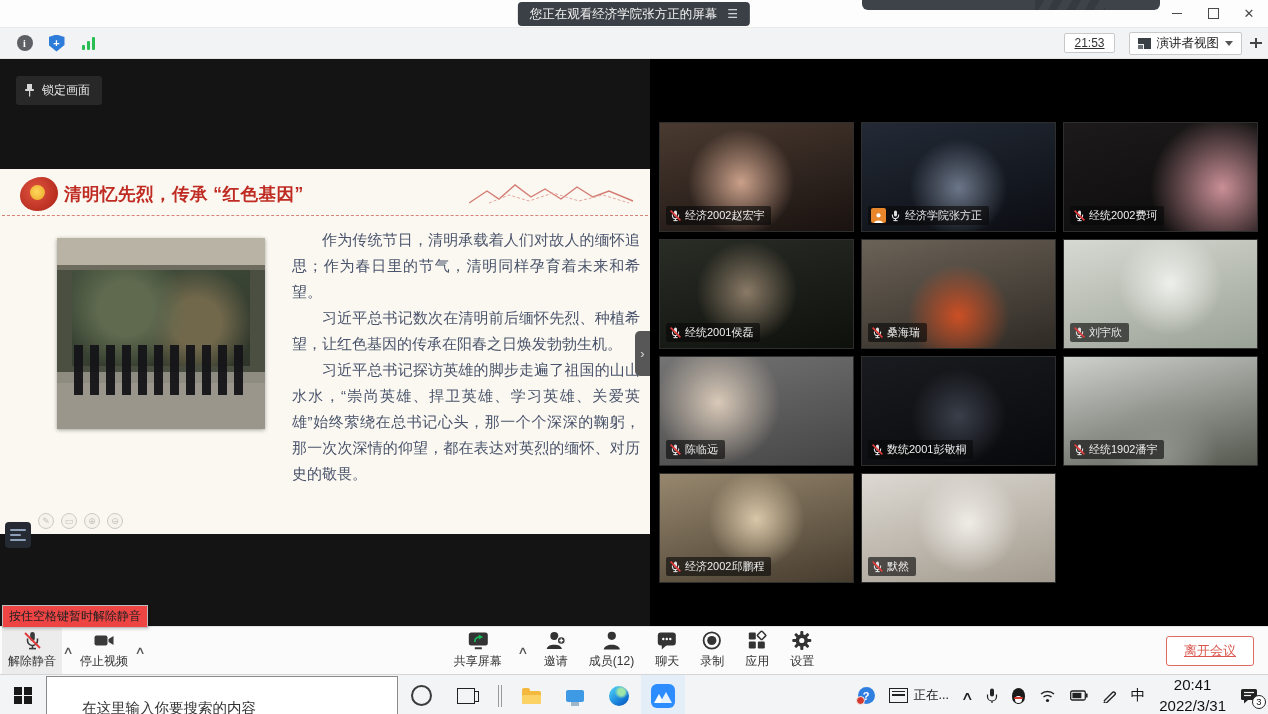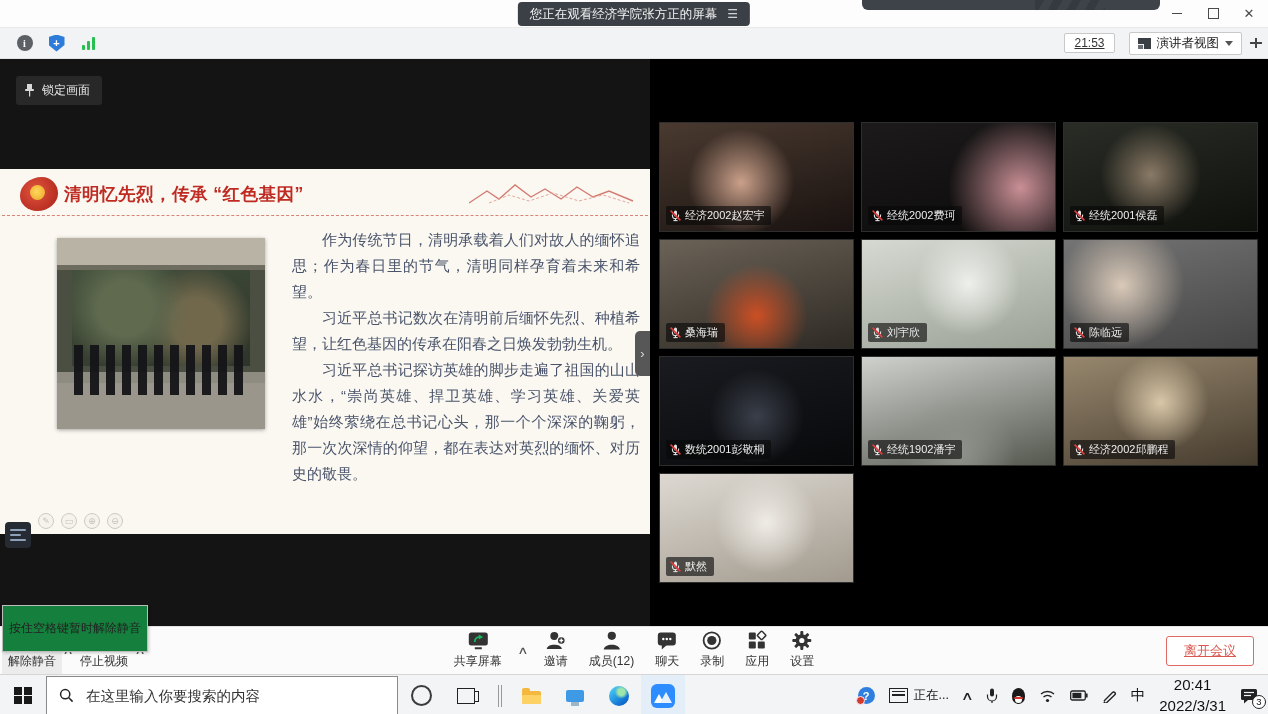--- a/index.html
+++ b/index.html
@@ -97,32 +97,32 @@
   
   .toolbar{position:relative;height:47px;background:#fbfbfb;border-top:1px solid #e4e4e4;display:flex;align-items:stretch;}
   .tool-item{display:flex;flex-direction:column;align-items:center;justify-content:center;gap:2px;padding:3px 6px 4px;}
   .tool-item .tlabel{font-size:12px;color:#333;white-space:nowrap;}
   .tool-chevron{align-self:center;font-size:11px;color:#555;padding:0 2px;transform:scaleX(1.4);}
   .left-tools{display:flex;align-items:stretch;padding-left:2px;}
   .unmute-btn{background:#ececec;}
   .center-tools{position:absolute;left:50%;top:0;bottom:0;transform:translateX(-50%);display:flex;align-items:stretch;gap:9px;}
   .leave-btn{position:absolute;right:14px;top:9px;height:28px;padding:0 17px;background:#fff;
     border:1px solid #dd6a63;border-radius:3px;color:#d95850;font-size:13px;display:flex;align-items:center;text-decoration:underline;}
-  .tooltip{position:absolute;left:2px;top:-22px;background:#15803d;border:1px solid #bdbdbd;
-    box-shadow:1px 1px 3px rgba(0,0,0,.2);font-size:12px;color:#222;padding:14px 6px;white-space:nowrap;z-index:30;}
+  .tooltip{position:absolute;left:2px;top:-22px;background:#ef4444;border:1px solid #bdbdbd;
+    box-shadow:1px 1px 3px rgba(0,0,0,.2);font-size:12px;color:#222;padding:2px 6px;white-space:nowrap;z-index:30;}
 
   
   .taskbar{position:relative;height:42px;background:#f3f4f5;border-top:1px solid #d5d5d5;
     display:flex;align-items:center;box-sizing:border-box;}
   .tb-btn{height:42px;display:flex;align-items:center;justify-content:center;}
   .start-btn{width:46px;}
   .winlogo{display:grid;grid-template-columns:8px 8px;grid-template-rows:8px 8px;gap:1.6px;}
   .winlogo i{background:#191919;}
   .search-box{width:352px;height:40px;background:#fff;border:1px solid #8a8a8a;box-sizing:border-box;
-    display:flex;align-items:center;gap:10px;padding:12px 12px;}
+    display:flex;align-items:center;gap:10px;padding:12px 12px;flex-direction:column;}
   .search-box input{border:none;outline:none;font-size:14.5px;width:280px;background:transparent;
     font-family:"Liberation Sans","DejaVu Sans",sans-serif;color:#222;}
   .search-box input::placeholder{color:#333;opacity:1;}
   .cortana-btn{width:46px;}
   .cortana-ring{width:17px;height:17px;border-radius:50%;border:2px solid #3b3b3b;}
   .taskview-glyph{position:relative;width:16px;height:14px;border:1.6px solid #222;}
   .taskview-glyph::before{content:"";position:absolute;right:-5px;top:2px;width:3px;height:9px;border-top:1.6px solid #222;border-bottom:1.6px solid #222;border-right:1.6px solid #222;}
   .tb-sep{width:1px;height:22px;background:#9a9a9a;margin:0 10px;box-shadow:3px 0 0 #9a9a9a;}
   .app-btn{width:44px;position:relative;}
   .app-btn.active{background:#e3eef9;}
@@ -272,20 +272,38 @@
           <rect x="5" y="1.4" width="3" height="6" rx="1.5" fill="#e0e0e0"></rect>
           <path d="M3.4 5.5 v1 a3.1 3.1 0 0 0 6.2 0 v-1" fill="none" stroke="#e0e0e0" stroke-width="1.1"></path>
           <line x1="6.5" y1="9.7" x2="6.5" y2="11.3" stroke="#e0e0e0" stroke-width="1.1"></line>
           <line x1="4.4" y1="11.6" x2="8.6" y2="11.6" stroke="#e0e0e0" stroke-width="1.1"></line>
           <line class="mic-slash-line" x1="1.6" y1="1.6" x2="11.4" y2="11.4" stroke="#e23b3b" stroke-width="1.6"></line>
         </svg>
         <span class="pname">经济2002赵宏宇</span>
       </div>
     </div>
 
+    <div class="tile unmuted has-badge" style="background: radial-gradient(circle at 50% 60%, rgb(107, 118, 136) 0%, rgba(0, 0, 0, 0) 42%), linear-gradient(165deg, rgb(35, 42, 54), rgb(11, 13, 18));">
+      <div class="name-tag">
+        <span class="avatar-badge">
+          <svg width="11" height="11" viewBox="0 0 11 11">
+                  <circle cx="5.5" cy="3.4" r="2.1" fill="#fff"></circle>
+                  <path d="M1.2 11 C1.2 7.6 9.8 7.6 9.8 11 Z" fill="#fff"></path>
+                </svg>
+        </span>
+        <svg width="13" height="13" viewBox="0 0 13 13">
+          <rect x="5" y="1.4" width="3" height="6" rx="1.5" fill="#e0e0e0"></rect>
+          <path d="M3.4 5.5 v1 a3.1 3.1 0 0 0 6.2 0 v-1" fill="none" stroke="#e0e0e0" stroke-width="1.1"></path>
+          <line x1="6.5" y1="9.7" x2="6.5" y2="11.3" stroke="#e0e0e0" stroke-width="1.1"></line>
+          <line x1="4.4" y1="11.6" x2="8.6" y2="11.6" stroke="#e0e0e0" stroke-width="1.1"></line>
+          <line class="mic-slash-line" x1="1.6" y1="1.6" x2="11.4" y2="11.4" stroke="#e23b3b" stroke-width="1.6"></line>
+        </svg>
+        <span class="pname">经济学院张方正</span>
+      </div>
+    </div>
 
     <div class="tile" style="background: radial-gradient(circle at 82% 60%, rgb(201, 143, 150) 0%, rgba(0, 0, 0, 0) 42%), linear-gradient(165deg, rgb(28, 26, 26), rgb(12, 11, 11));">
       <div class="name-tag">
 
         <svg width="13" height="13" viewBox="0 0 13 13">
           <rect x="5" y="1.4" width="3" height="6" rx="1.5" fill="#e0e0e0"></rect>
           <path d="M3.4 5.5 v1 a3.1 3.1 0 0 0 6.2 0 v-1" fill="none" stroke="#e0e0e0" stroke-width="1.1"></path>
           <line x1="6.5" y1="9.7" x2="6.5" y2="11.3" stroke="#e0e0e0" stroke-width="1.1"></line>
           <line x1="4.4" y1="11.6" x2="8.6" y2="11.6" stroke="#e0e0e0" stroke-width="1.1"></line>
           <line class="mic-slash-line" x1="1.6" y1="1.6" x2="11.4" y2="11.4" stroke="#e23b3b" stroke-width="1.6"></line>

